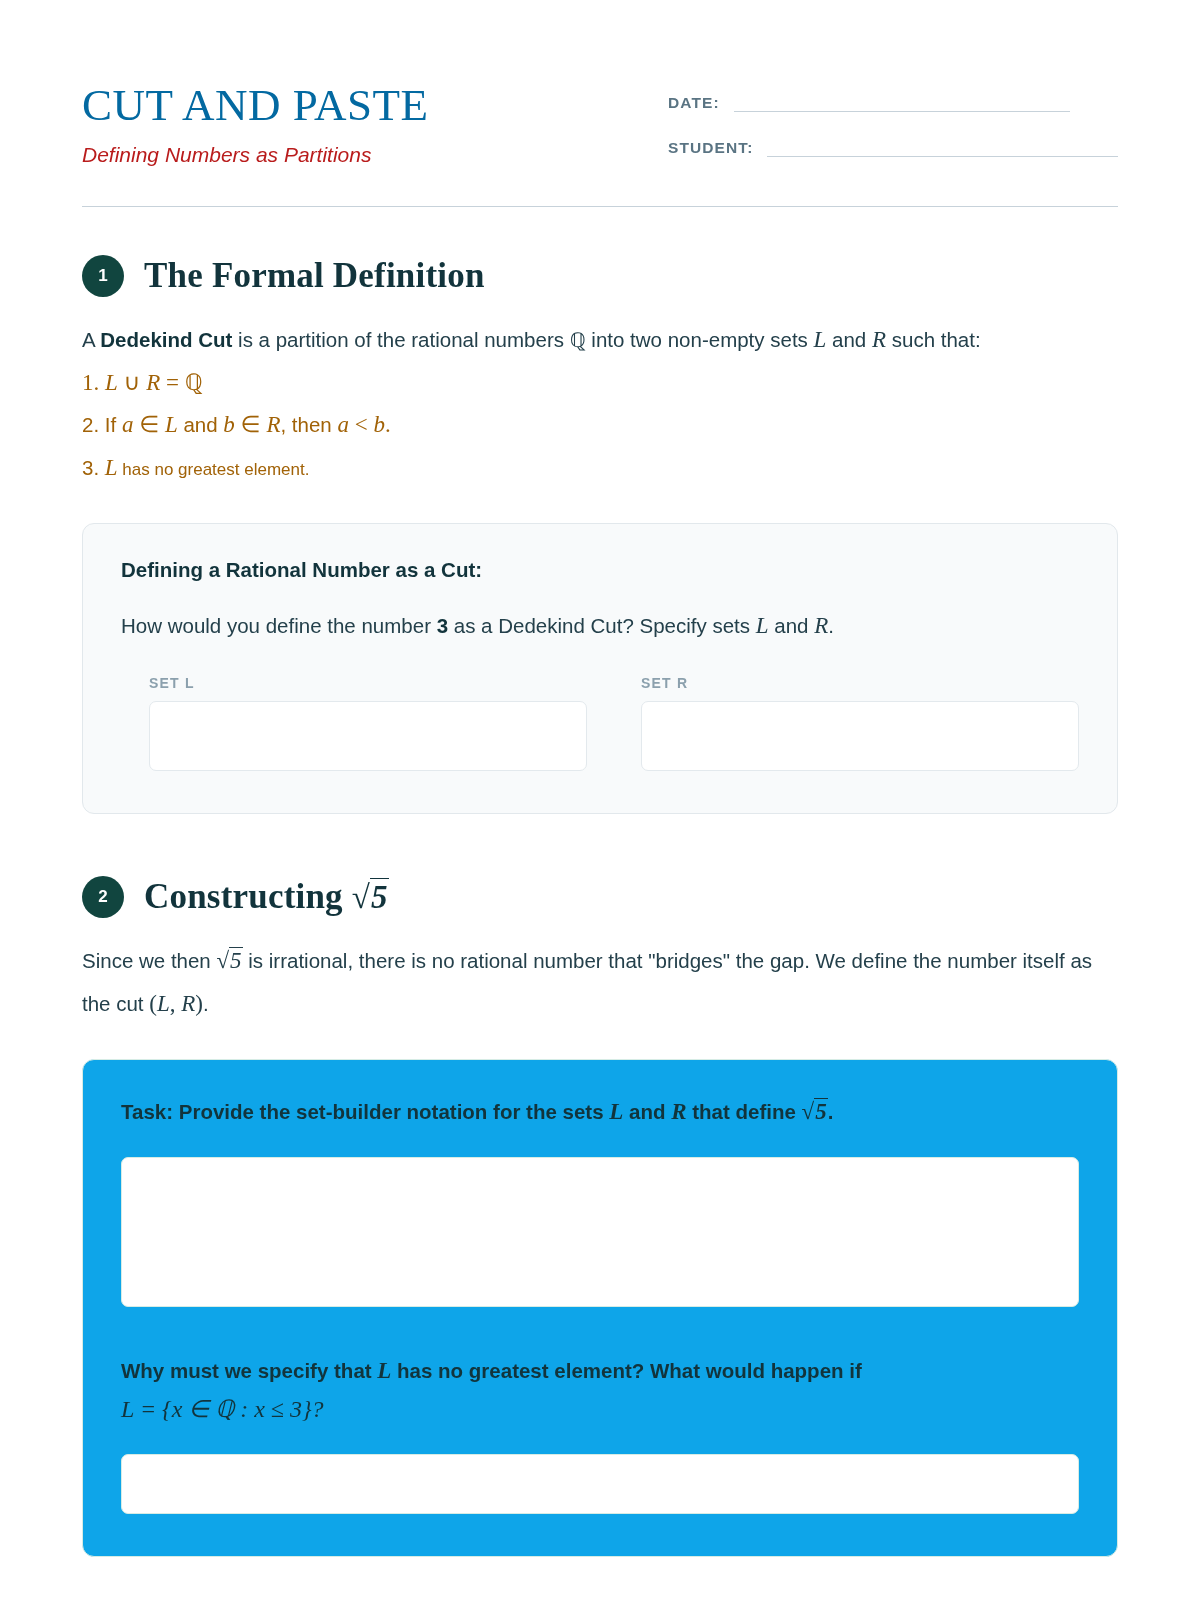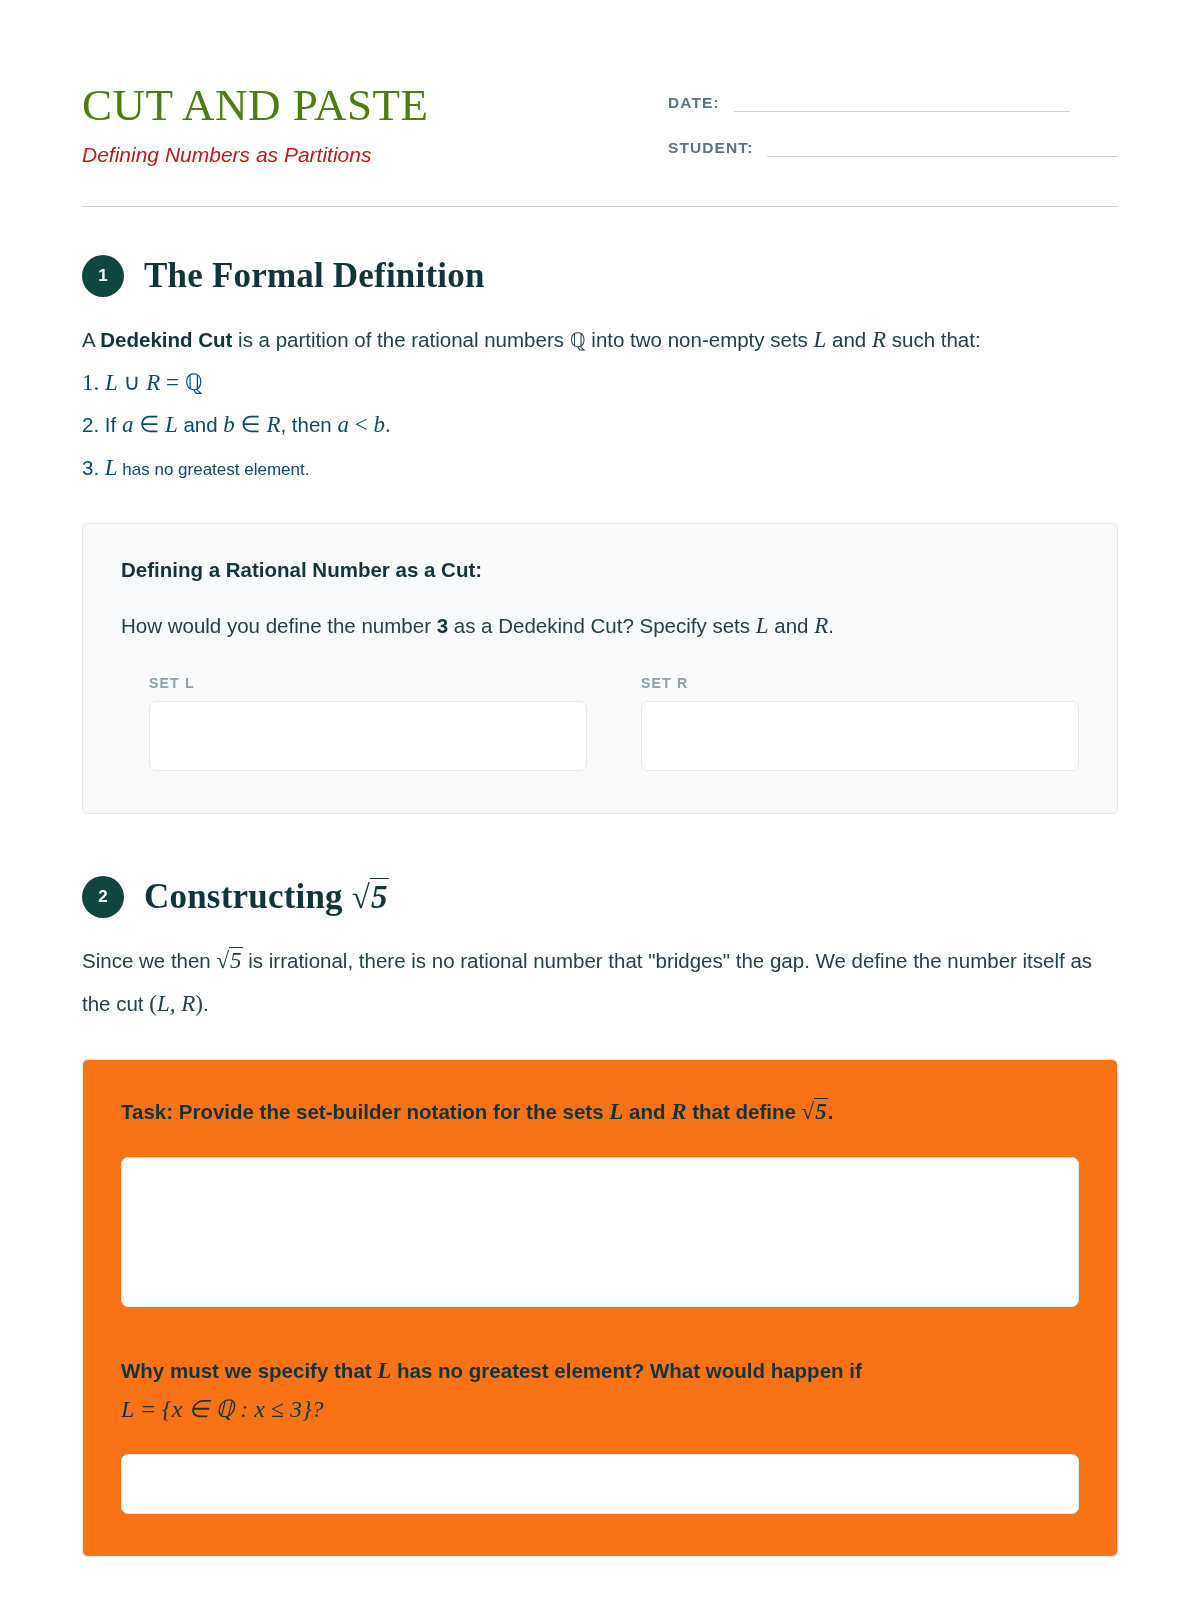--- a/index.html
+++ b/index.html
@@ -28,21 +28,21 @@
     align-items: flex-start;
     justify-content: space-between;
   }
   .title-block { padding-top: 4px; }
   .doc-title {
     font-family: "Liberation Serif", serif;
     font-size: 45px;
     line-height: 1.05;
     font-weight: 400;
     letter-spacing: 0.5px;
-    color: #4d7c0f;
+    color: #0369a1;
     margin: 0;
   }
   .doc-subtitle {
     font-style: italic;
     font-size: 21px;
     color: #b91c1c;
     margin-top: 14px;
   }
   .meta-block {
     width: 450px;
@@ -102,43 +102,43 @@
   }
   .math { font-family: "Liberation Serif", serif; font-style: italic; }
 
   .body-text {
     font-size: 20.5px;
     line-height: 1.85;
     color: #24404b;
     margin-top: 22px;
   }
   .body-text b { color: #12343c; }
-  .list-line { font-size: 20.5px; line-height: 1.85; color: #0c4a6e; }
+  .list-line { font-size: 20.5px; line-height: 1.85; color: #a16207; }
 
   .sqrt {
     font-family: "Liberation Serif", serif;
     font-style: normal;
     white-space: nowrap;
   }
   .sqrt .num {
     border-top: 1.2px solid currentColor;
     padding: 0 1px 0 1px;
     font-style: italic;
   }
 
   
   .card {
     margin-top: 34px;
     border: 1.5px solid #e2e8ec;
-    border-radius: 6px;
+    border-radius: 12px;
     background: #f8fafb;
     padding: 34px 38px 38px 38px;
   }
   .card.teal {
-    background: #f97316;
+    background: #0ea5e9;
     border-color: #d6ece5;
   }
   .card-title {
     font-size: 20.5px;
     font-weight: bold;
     color: #12343c;
   }
   .card-prompt {
     font-size: 20.5px;
     color: #24404b;

